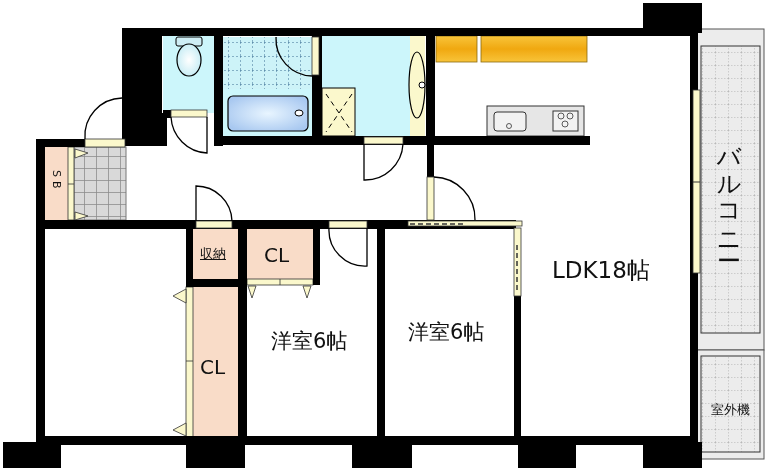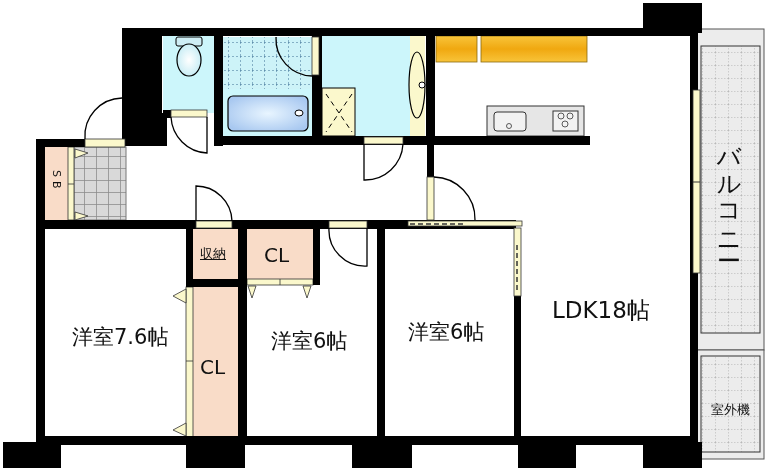--- a/index.html
+++ b/index.html
@@ -2,21 +2,21 @@
 <html><head>
 <meta charset="utf-8">
 <style>
   html, body { margin: 0; padding: 0; background: #ffffff; }
   body { width: 778px; height: 472px; position: relative; overflow: hidden; font-family: "DejaVu Sans", "Liberation Sans", sans-serif; }
   .plan { position: absolute; left: 0; top: 0; width: 778px; height: 472px; }
   .lbl { position: absolute; color: #111; white-space: nowrap; line-height: 1; }
   .room-lbl { font-size: 21px; }
   .small-lbl { font-size: 13px; }
   .cl-lbl { font-size: 20px; }
-  .ldk-lbl { font-size: 23px; margin-top: 40px; }
+  .ldk-lbl { font-size: 23px; }
   .vert { writing-mode: vertical-rl; font-size: 24px; letter-spacing: 2px; }
   .sb-lbl { font-size: 11px; writing-mode: vertical-rl; letter-spacing: 4px; }
 </style>
 </head>
 <body>
 
 <div class="plan">
 <svg width="778" height="472" viewBox="0 0 778 472" xmlns="http://www.w3.org/2000/svg">
   <defs>
     <pattern id="tile" x="0" y="0" width="12" height="12" patternUnits="userSpaceOnUse">
@@ -196,20 +196,19 @@
     <path d="M329 228 A36 36 0 0 0 367 266 L367 228"></path>
   </g>
 </svg>
 
   
   <span class="lbl sb-lbl" style="left:51px; top:170px;">SB</span>
   <span class="lbl small-lbl" style="left:200px; top:247px;text-decoration:underline;">収納</span>
   <span class="lbl cl-lbl" style="left:264px; top:245px;">CL</span>
   <span class="lbl cl-lbl" style="left:200px; top:357px;">CL</span>
 
-  <span class="lbl room-lbl" style="left:72px; top:327px;">洋室7.6帖</span>
   <span class="lbl room-lbl" style="left:271px; top:331px;">洋室6帖</span>
   <span class="lbl room-lbl" style="left:408px; top:322px;">洋室6帖</span>
   <span class="lbl ldk-lbl" style="left:552px; top:259px;">LDK18帖</span>
 
   <span class="lbl vert" style="left:717px; top:130px;">バルコニー</span>
   <span class="lbl small-lbl" style="left:711px; top:403px;">室外機</span>
 </div>
 
 </body></html>

